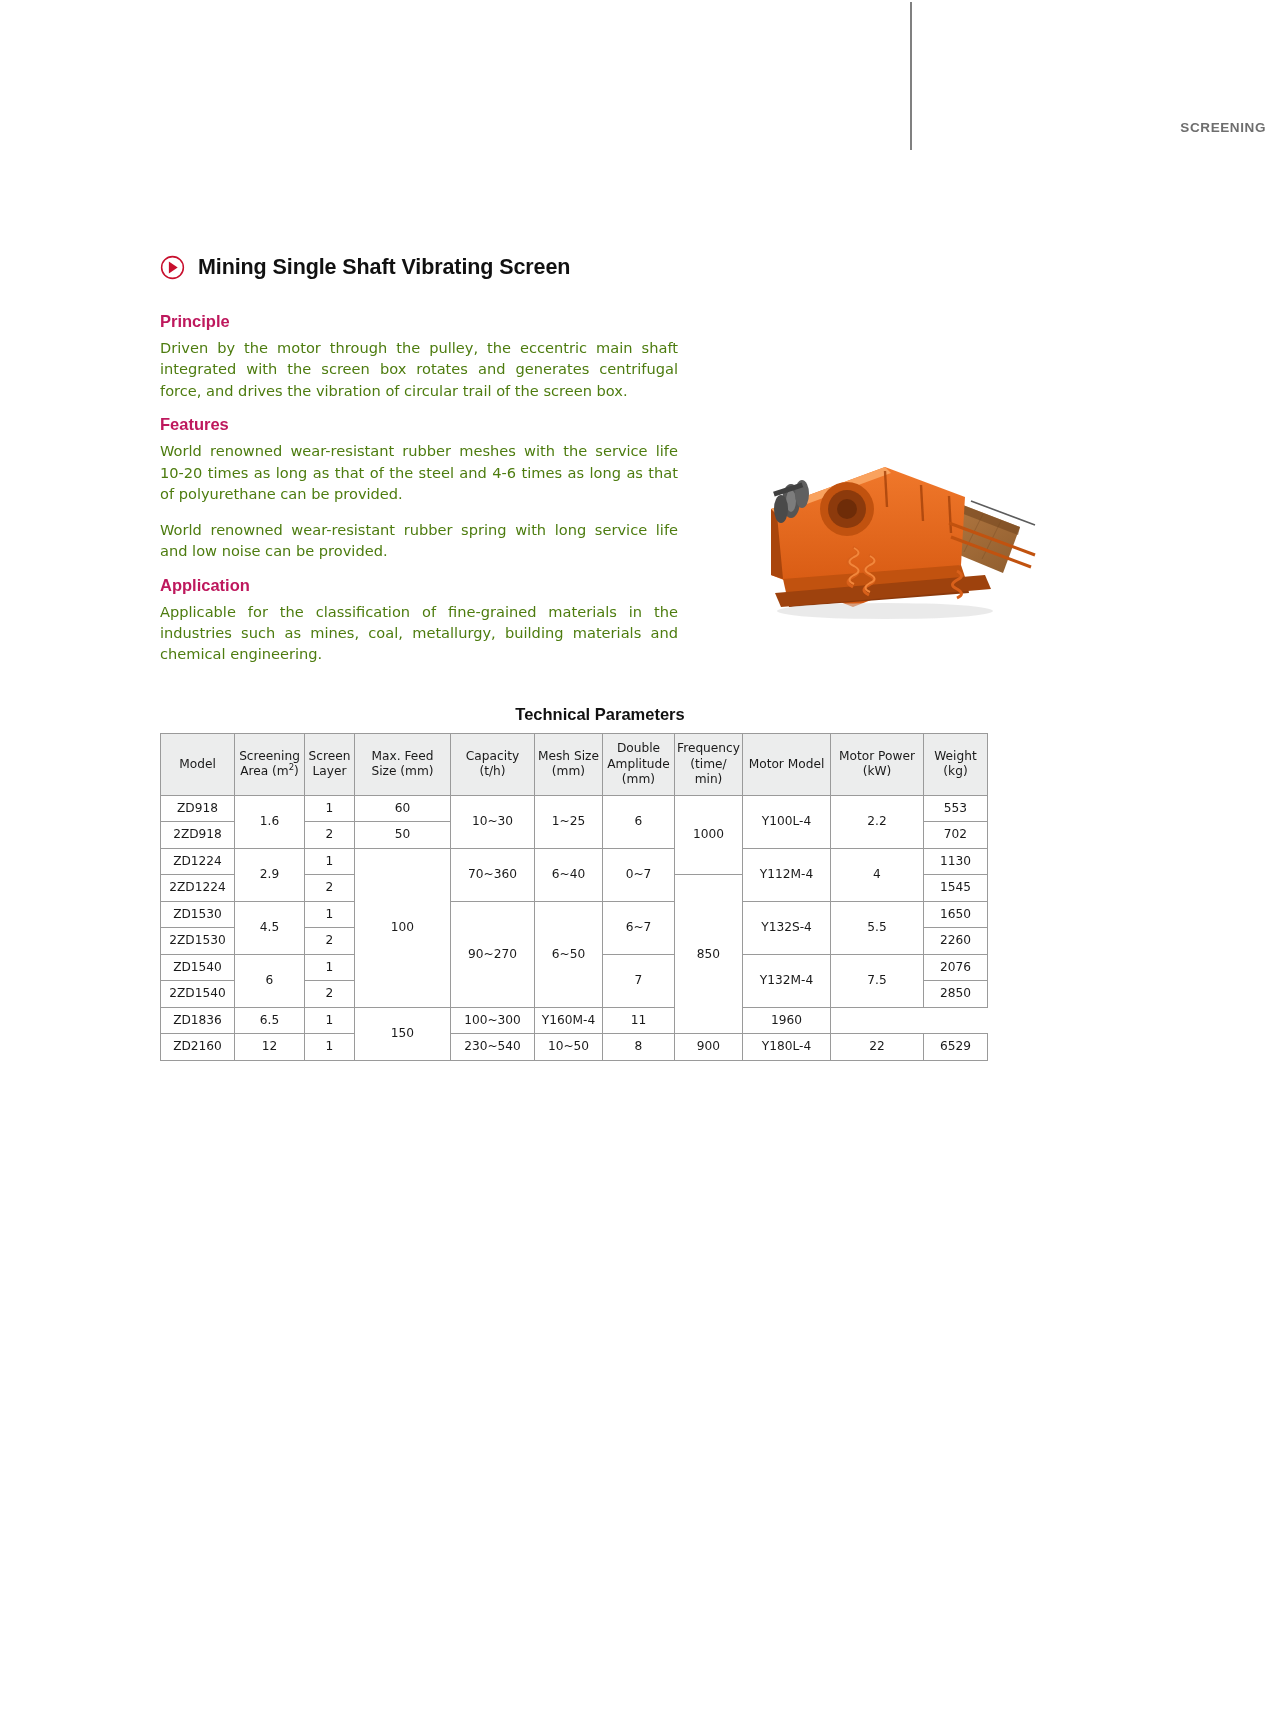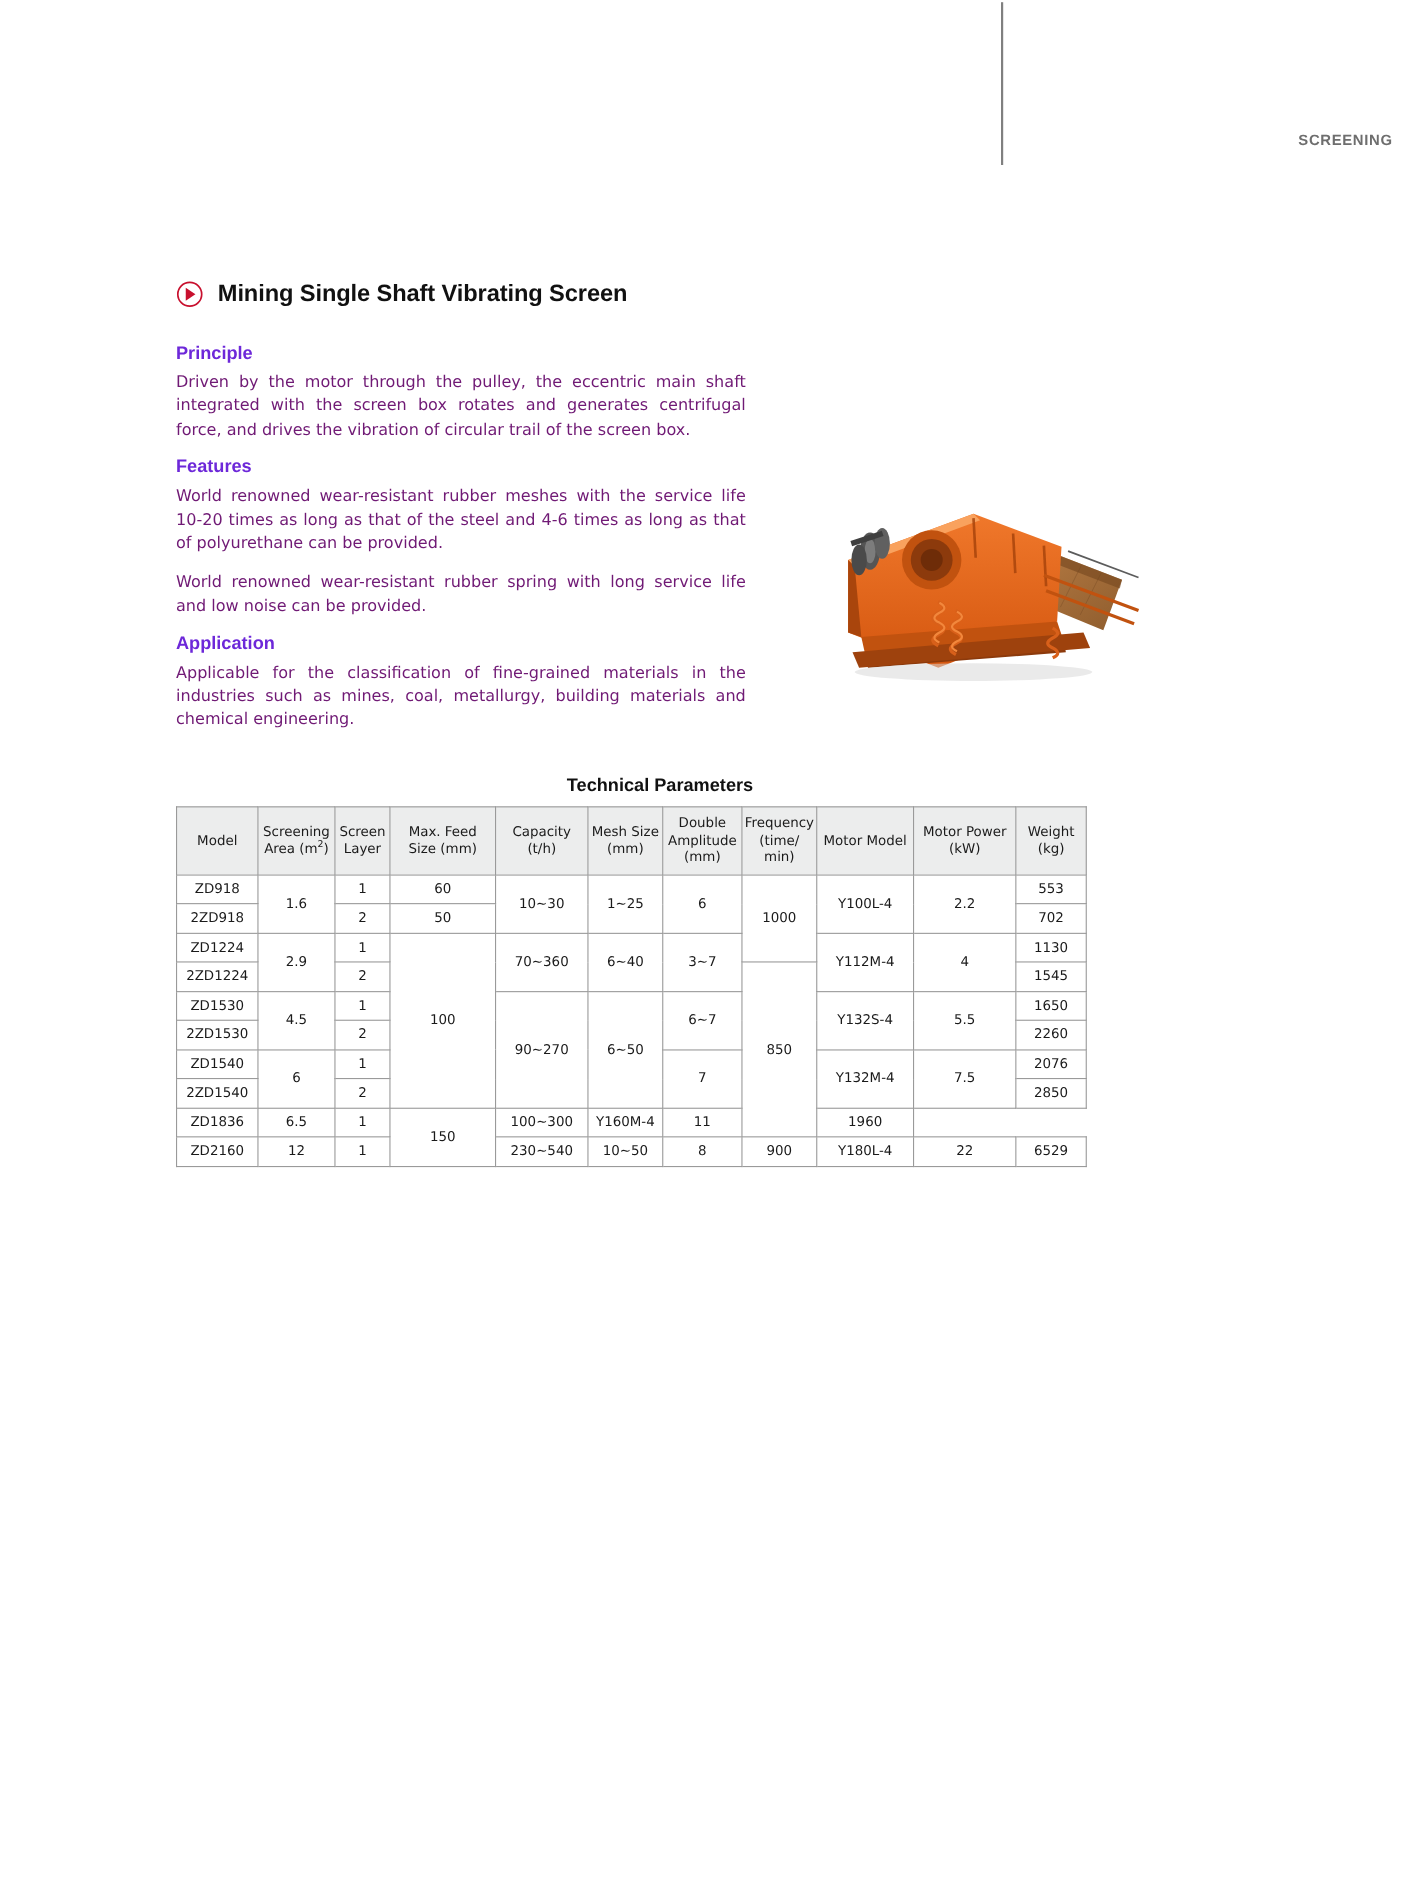--- a/index.html
+++ b/index.html
@@ -74,29 +74,29 @@
   
   .cols {
     position: relative;
   }
   .text-col {
     width: 518px;
   }
   h3.sec {
     font-size: 16.5px;
     font-weight: bold;
-    color: #6d28d9;
+    color: #be185d;
     margin: 0 0 6px 0;
     font-family: "Liberation Sans", sans-serif;
   }
   h3.sec.tight { }
   p.body {
     font-size: 14.6px;
     line-height: 1.47;
-    color: #701a75;
+    color: #4d7c0f;
     margin: 0 0 14px 0;
     text-align: justify;
     font-family: "DejaVu Sans", sans-serif;
   }
   p.body.last { margin-bottom: 0; }
 
   
   .photo {
     position: absolute;
     left: 575px;
@@ -339,21 +339,21 @@
         <td>702</td>
       </tr>
 
       <tr>
         <td>ZD1224</td>
         <td rowspan="2">2.9</td>
         <td>1</td>
         <td rowspan="6">100</td>
         <td rowspan="2">70~360</td>
         <td rowspan="2">6~40</td>
-        <td rowspan="2">3~7</td>
+        <td rowspan="2">0~7</td>
         <td rowspan="2">Y112M-4</td>
         <td rowspan="2">4</td>
         <td>1130</td>
       </tr>
 
       <tr>
         <td>2ZD1224</td>
         <td>2</td>
         <td rowspan="6">850</td>
         <td>1545</td>

